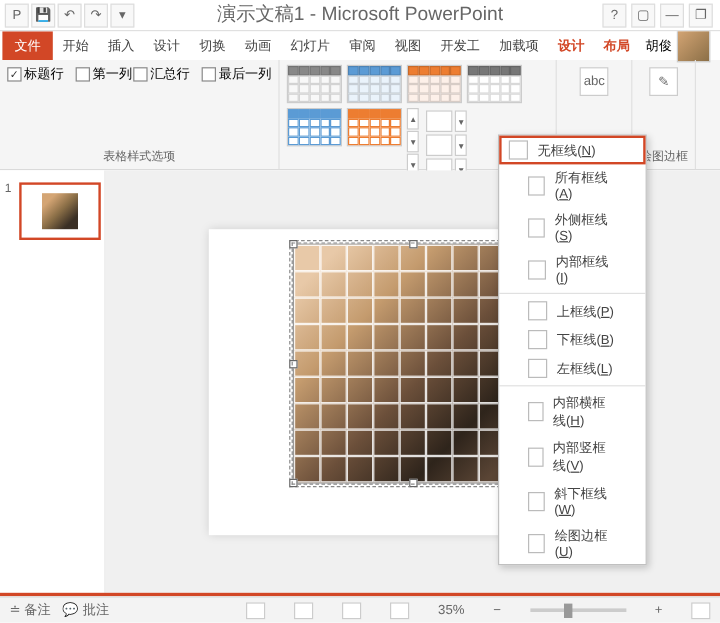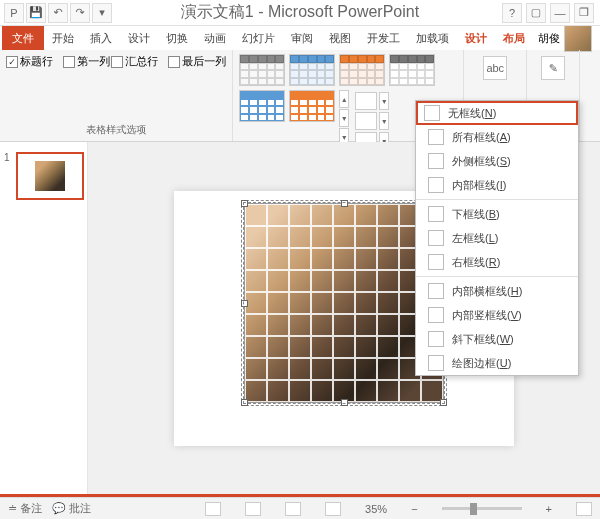--- a/index.html
+++ b/index.html
@@ -46,22 +46,22 @@
 .slide{width:340px;height:255px;background:#fff;box-shadow:0 0 8px rgba(0,0,0,0.15);display:flex;align-items:flex-start;justify-content:center;padding-top:12px}
 .table-obj{width:200px;height:200px;position:relative;border:1px solid #999}
 .table-obj::before,.table-obj::after{content:"";position:absolute;inset:-4px;border:1px dashed #888}
 .table-obj::after{inset:-2px}
 .table-grid{width:100%;height:100%;display:grid;grid-template-columns:repeat(9,1fr);grid-template-rows:repeat(9,1fr);background:linear-gradient(135deg,#e8c9a8 10%,#c49b6e 30%,#6b4f3a 55%,#2e241b 75%,#5a4535 90%)}
 .table-grid div{border:1px solid rgba(255,255,255,0.85)}
 .handle{width:7px;height:7px;background:#fff;border:1px solid #666;position:absolute}
 .h-tl{top:-4px;left:-4px}.h-tr{top:-4px;right:-4px}.h-bl{bottom:-4px;left:-4px}.h-br{bottom:-4px;right:-4px}
 .h-t{top:-4px;left:50%;margin-left:-3px}.h-b{bottom:-4px;left:50%;margin-left:-3px}
 .h-l{left:-4px;top:50%;margin-top:-3px}.h-r{right:-4px;top:50%;margin-top:-3px}
-.dropdown{position:absolute;top:100px;left:415px;width:164px;background:#fff;border:1px solid #c0c0c0;box-shadow:2px 2px 6px rgba(0,0,0,0.2);z-index:100}
-.dd-item{display:flex;align-items:center;gap:8px;padding:4px 12px;color:#444}
+.dropdown{position:absolute;top:112px;left:415px;width:124px;background:#fff;border:1px solid #c0c0c0;box-shadow:2px 2px 6px rgba(0,0,0,0.2);z-index:100}
+.dd-item{display:flex;align-items:center;gap:8px;padding:4px 24px;color:#444}
 .dd-item.hl{border:2px solid #d24726;padding:2px 6px}
 .dd-sep{height:1px;background:#e0e0e0;margin:2px 0}
 .dd-icon{width:16px;height:16px;border:1px solid #bbb;display:inline-block;background:#fff}
 .dd-key{text-decoration:underline}
 .watermark{position:absolute;top:195px;right:70px;z-index:50;font-size:14px;font-weight:bold;line-height:1.1}
 .wm1 .c1{color:#4285f4}.wm1 .c2{color:#ea4335}.wm1 .c3{color:#fbbc05}.wm1 .c4{color:#34a853}.wm1 .c5{color:#d24726}
 .wm2{color:#d24726;font-size:11px}
 .statusbar{position:absolute;bottom:0;left:0;right:0;height:22px;background:#f3f3f3;border-top:1px solid #ddd;display:flex;align-items:center;padding:0 8px;gap:10px;color:#666;font-size:10px}
 .orange-bar{position:absolute;bottom:22px;left:0;right:0;height:3px;background:#d24726}
 .sb-right{margin-left:auto;display:flex;align-items:center;gap:24px}
@@ -406,29 +406,29 @@
       <span class="dd-icon"></span>
       <span><span>外侧框线</span>(<span class="dd-key">S</span>)</span>
     </div>
   <div class="dd-item">
       <span class="dd-icon"></span>
       <span><span>内部框线</span>(<span class="dd-key">I</span>)</span>
     </div>
   <div class="dd-sep"></div>
   <div class="dd-item">
       <span class="dd-icon"></span>
+      <span><span>上框线</span>(<span class="dd-key">P</span>)</span>
+    </div>
+  <div class="dd-item">
+      <span class="dd-icon"></span>
       <span><span>下框线</span>(<span class="dd-key">B</span>)</span>
     </div>
   <div class="dd-item">
       <span class="dd-icon"></span>
       <span><span>左框线</span>(<span class="dd-key">L</span>)</span>
-    </div>
-  <div class="dd-item">
-      <span class="dd-icon"></span>
-      <span><span>右框线</span>(<span class="dd-key">R</span>)</span>
     </div>
   <div class="dd-sep"></div>
   <div class="dd-item">
       <span class="dd-icon"></span>
       <span><span>内部横框线</span>(<span class="dd-key">H</span>)</span>
     </div>
   <div class="dd-item">
       <span class="dd-icon"></span>
       <span><span>内部竖框线</span>(<span class="dd-key">V</span>)</span>
     </div>

